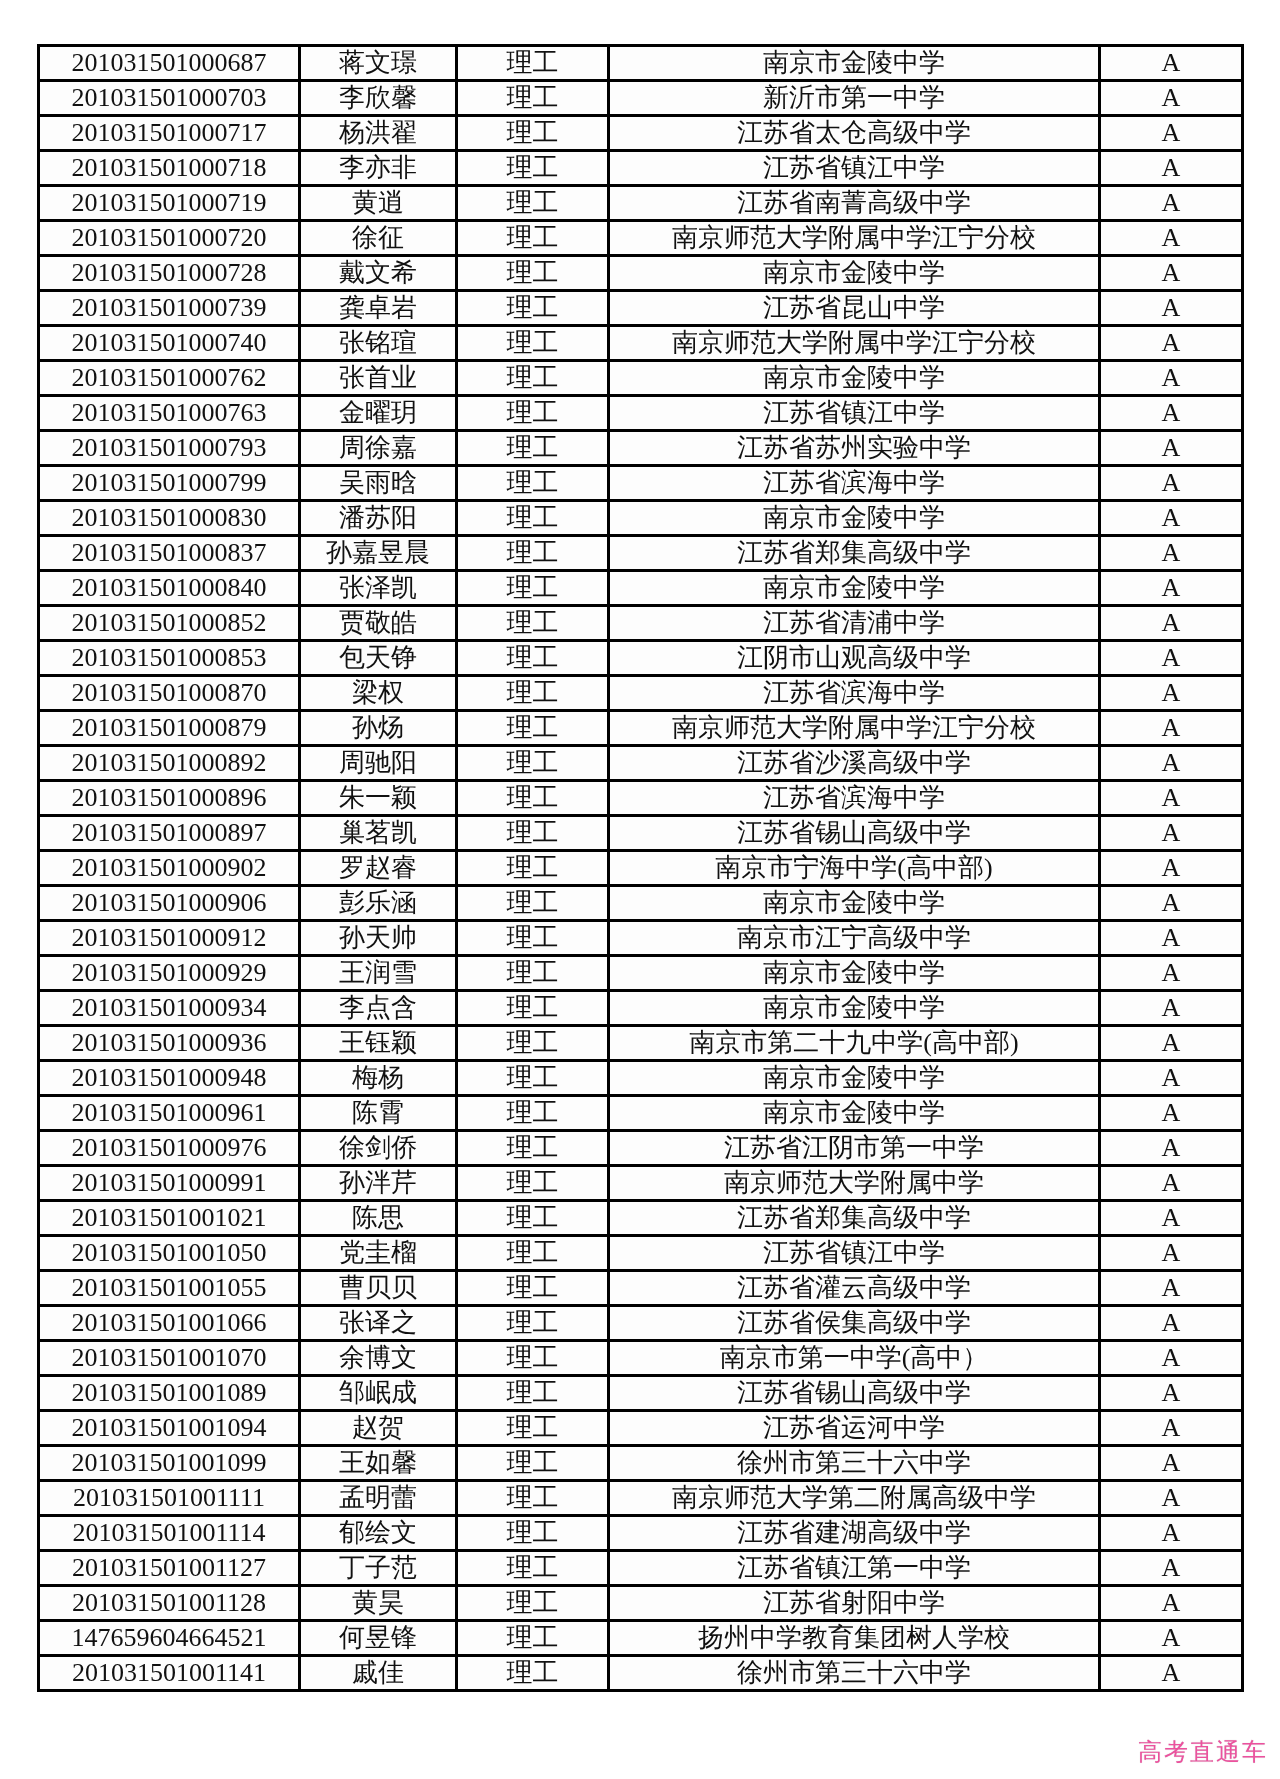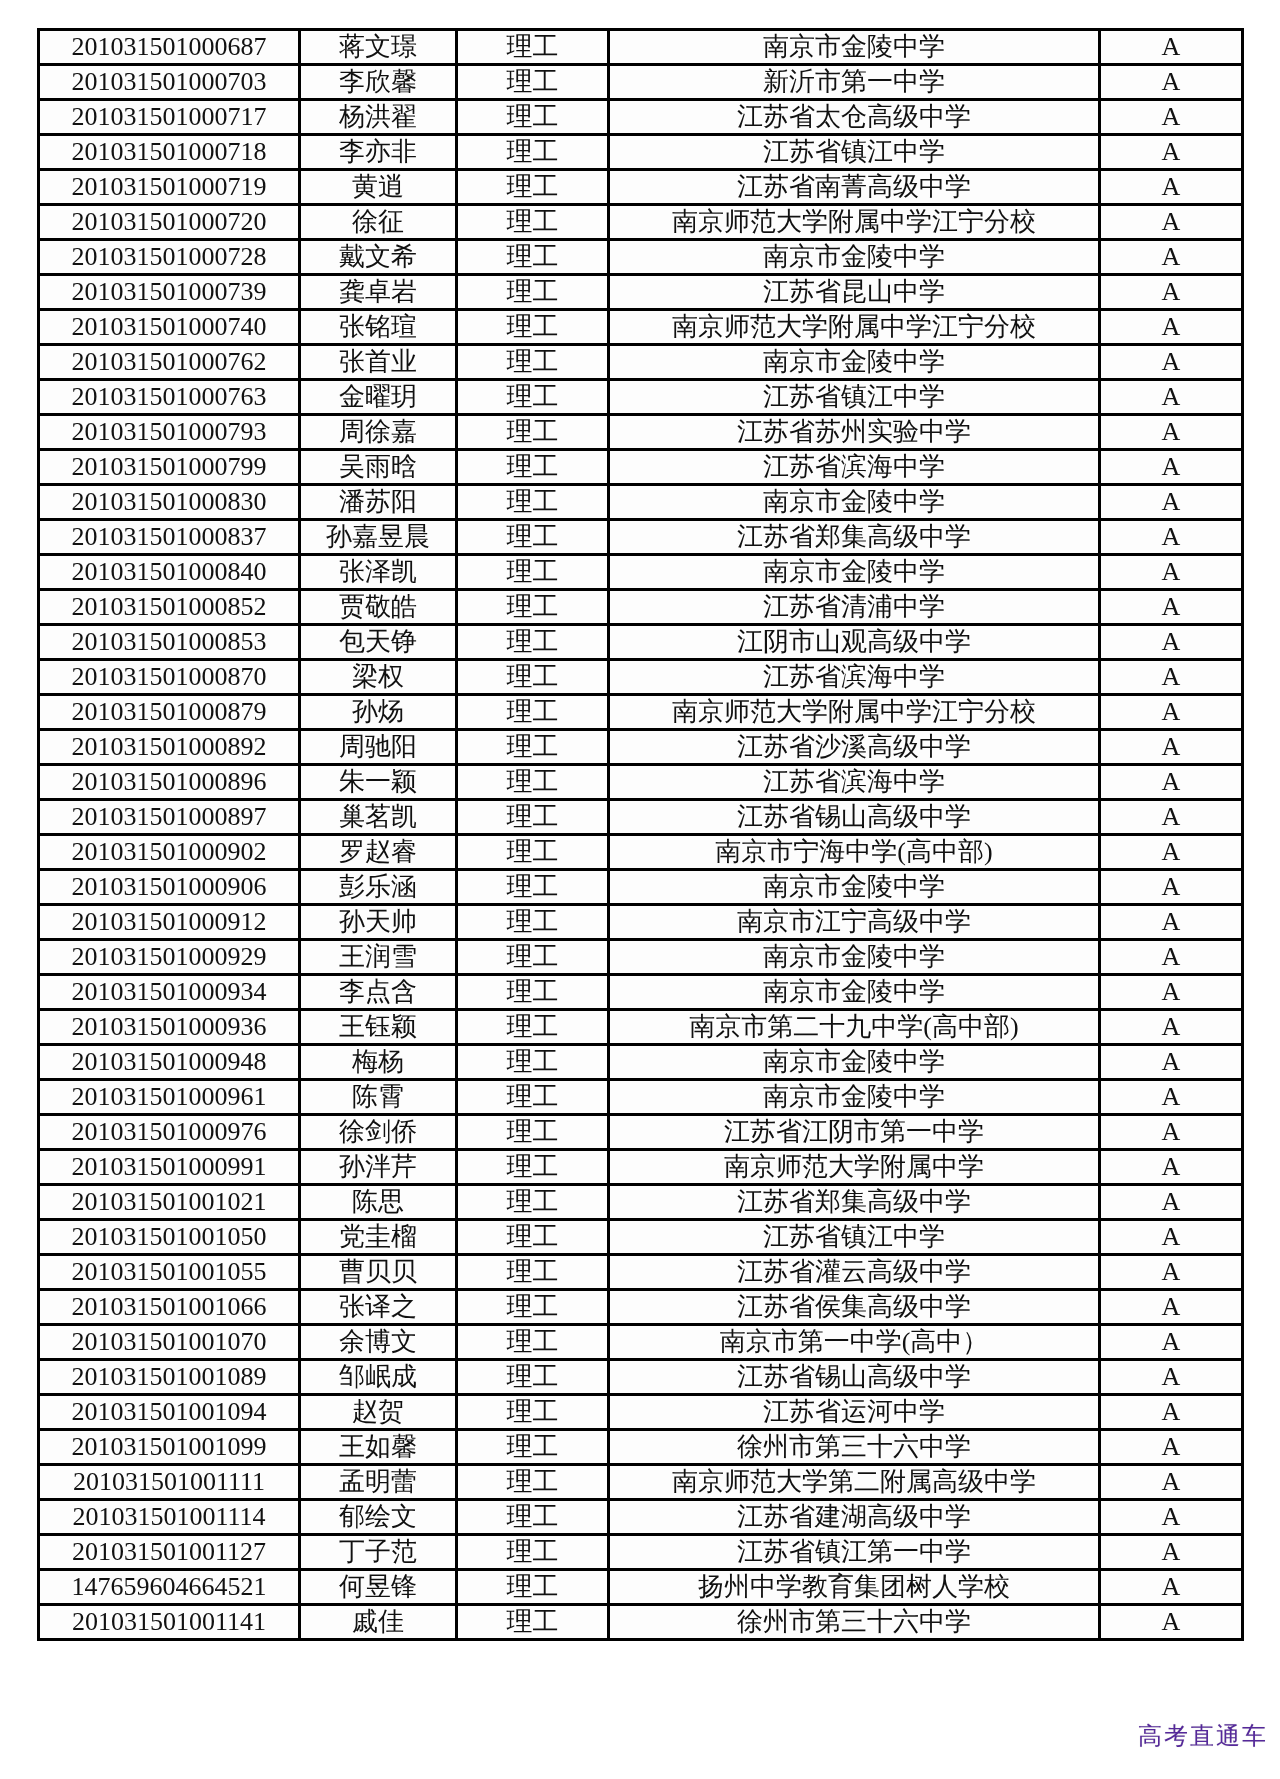--- a/index.html
+++ b/index.html
@@ -11,21 +11,21 @@
     width: 1280px;
     height: 1779px;
     position: relative;
     font-family: "Liberation Serif", "DejaVu Serif", serif;
     color: #111111;
     overflow: hidden;
   }
   .sheet {
     position: absolute;
     left: 0;
-    top: 0;
+    top: 16px;
     width: 1280px;
     height: 1624px;
     background: #ffffff;
   }
   table.roster {
     position: absolute;
     left: 37px;
     top: 28px;
     border-collapse: collapse;
     table-layout: fixed;
@@ -46,21 +46,21 @@
   td.c-id     { font-size: 27px; letter-spacing: 0px; }
   td.c-name   { font-size: 26px; }
   td.c-subject{ font-size: 26px; }
   td.c-school { font-size: 26px; }
   td.c-grade  { font-size: 30px; }
   .watermark {
     position: absolute;
     left: 1138px;
     top: 1720px;
     font-size: 24px;
-    color: #4c1d95;
+    color: #ec4899;
     letter-spacing: 2px;
     white-space: nowrap;
     text-shadow: 0 0 1px #c8c8c8;
     opacity: 0.95;
   }
 </style>
 </head>
 <body>
 
 <div class="sheet">
@@ -376,20 +376,27 @@
           <td class="c-grade">A</td>
         </tr>
         <tr>
           <td class="c-id">201031501001127</td>
           <td class="c-name">丁子范</td>
           <td class="c-subject">理工</td>
           <td class="c-school">江苏省镇江第一中学</td>
           <td class="c-grade">A</td>
         </tr>
         <tr>
+          <td class="c-id">201031501001128</td>
+          <td class="c-name">黄昊</td>
+          <td class="c-subject">理工</td>
+          <td class="c-school">江苏省射阳中学</td>
+          <td class="c-grade">A</td>
+        </tr>
+        <tr>
           <td class="c-id">147659604664521</td>
           <td class="c-name">何昱锋</td>
           <td class="c-subject">理工</td>
           <td class="c-school">扬州中学教育集团树人学校</td>
           <td class="c-grade">A</td>
         </tr>
         <tr>
           <td class="c-id">201031501001141</td>
           <td class="c-name">戚佳</td>
           <td class="c-subject">理工</td>

